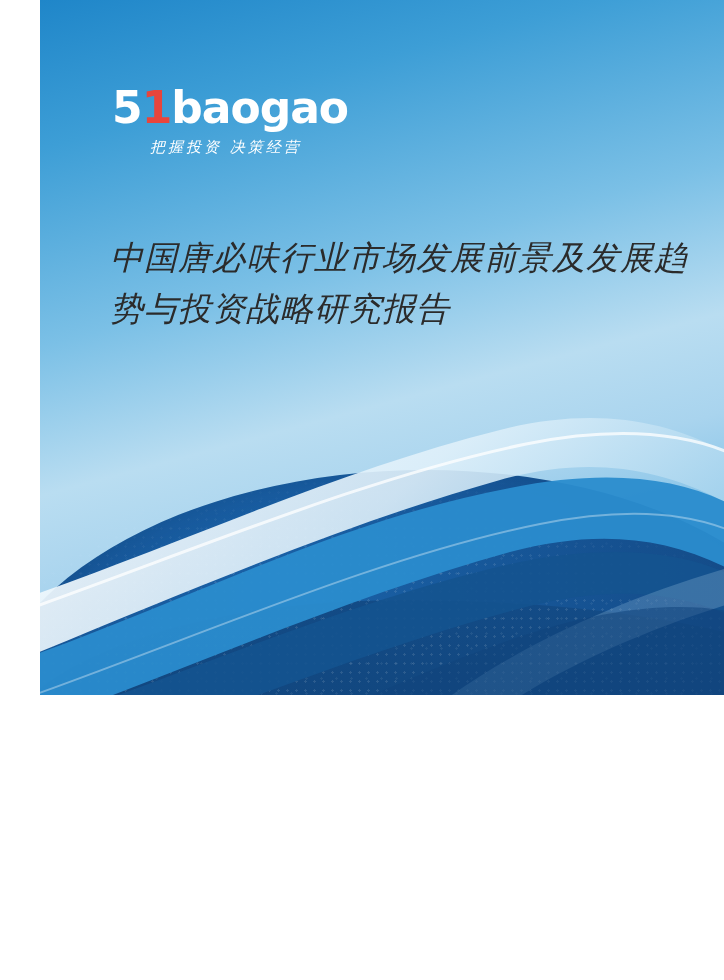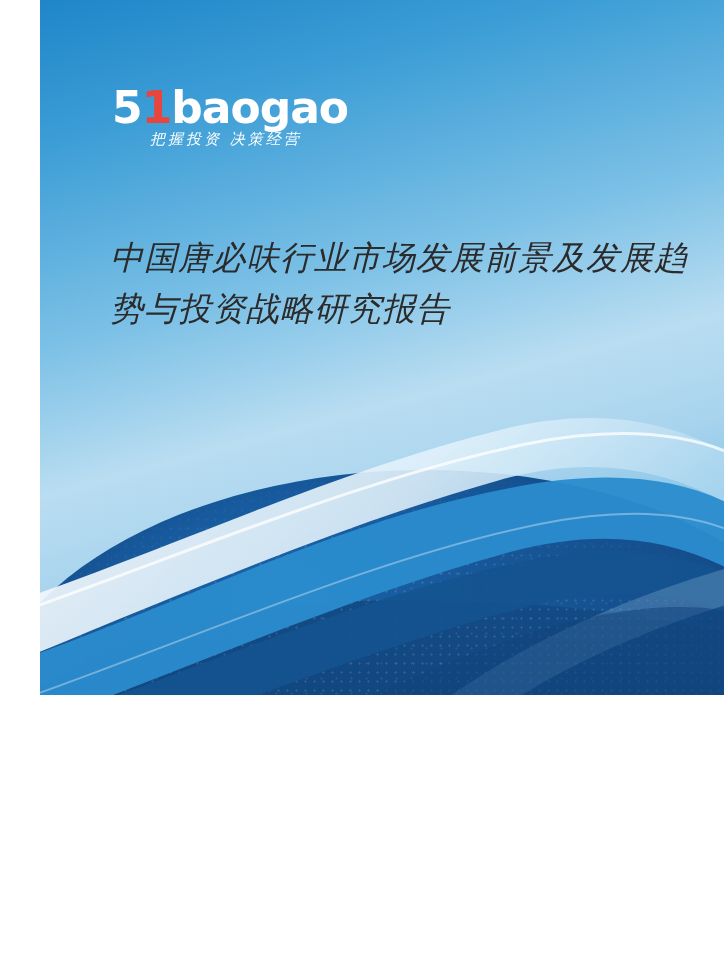--- a/index.html
+++ b/index.html
@@ -86,21 +86,21 @@
     font-weight: bold;
     font-size: 44px;
     letter-spacing: -1px;
     color: #ffffff;
     line-height: 1;
     white-space: nowrap;
   }
   .logo-text .five { color: #ffffff; }
   .logo-text .one { color: #e8453c; }
   .logo-sub {
-    margin-top: 0;
+    margin-top: 8px;
     margin-left: 38px;
     font-family: "DejaVu Sans", sans-serif;
     font-size: 15px;
     color: #ffffff;
     letter-spacing: 3px;
     font-style: italic;
     white-space: nowrap;
   }
   .title {
     position: absolute;

